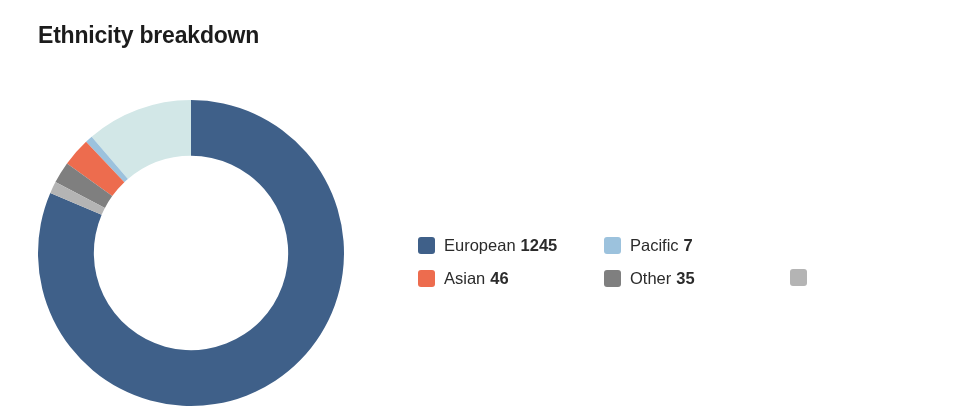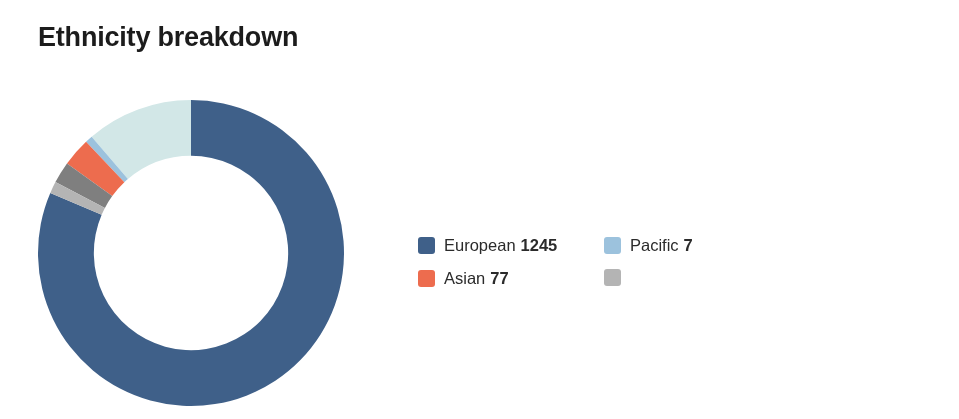--- a/index.html
+++ b/index.html
@@ -16,21 +16,21 @@
     position: relative;
     width: 959px;
     height: 419px;
     background: #ffffff;
     overflow: hidden;
   }
   #chart-title {
     position: absolute;
     left: 38px;
     top: 22px;
-    font-size: 27px;
+    font-size: 23px;
     font-weight: bold;
     color: #1c1c1c;
     letter-spacing: -0.2px;
     white-space: nowrap;
   }
   #donut-wrap {
     position: absolute;
     left: 36px;
     top: 98px;
     width: 310px;
@@ -111,21 +111,25 @@
           <span class="legend-text"><span class="legend-label">European</span><span class="legend-value">1245</span></span>
         </div>
         <div class="legend-item">
           <span class="swatch" style="background: rgb(156, 194, 221);"></span>
           <span class="legend-text"><span class="legend-label">Pacific</span><span class="legend-value">7</span></span>
         </div>
       </div>
       <div class="legend-row">
         <div class="legend-item">
           <span class="swatch" style="background: rgb(237, 108, 78);"></span>
-          <span class="legend-text"><span class="legend-label">Asian</span><span class="legend-value">77</span></span>
+          <span class="legend-text"><span class="legend-label">Asian</span><span class="legend-value">46</span></span>
+        </div>
+        <div class="legend-item">
+          <span class="swatch" style="background: rgb(127, 127, 127);"></span>
+          <span class="legend-text"><span class="legend-label">Other</span><span class="legend-value">35</span></span>
         </div>
         <div class="legend-item">
           <span class="swatch" style="background: rgb(180, 180, 180);"></span>
         </div>
       </div>
     </div>
 
 </div>
 
 </body></html>

